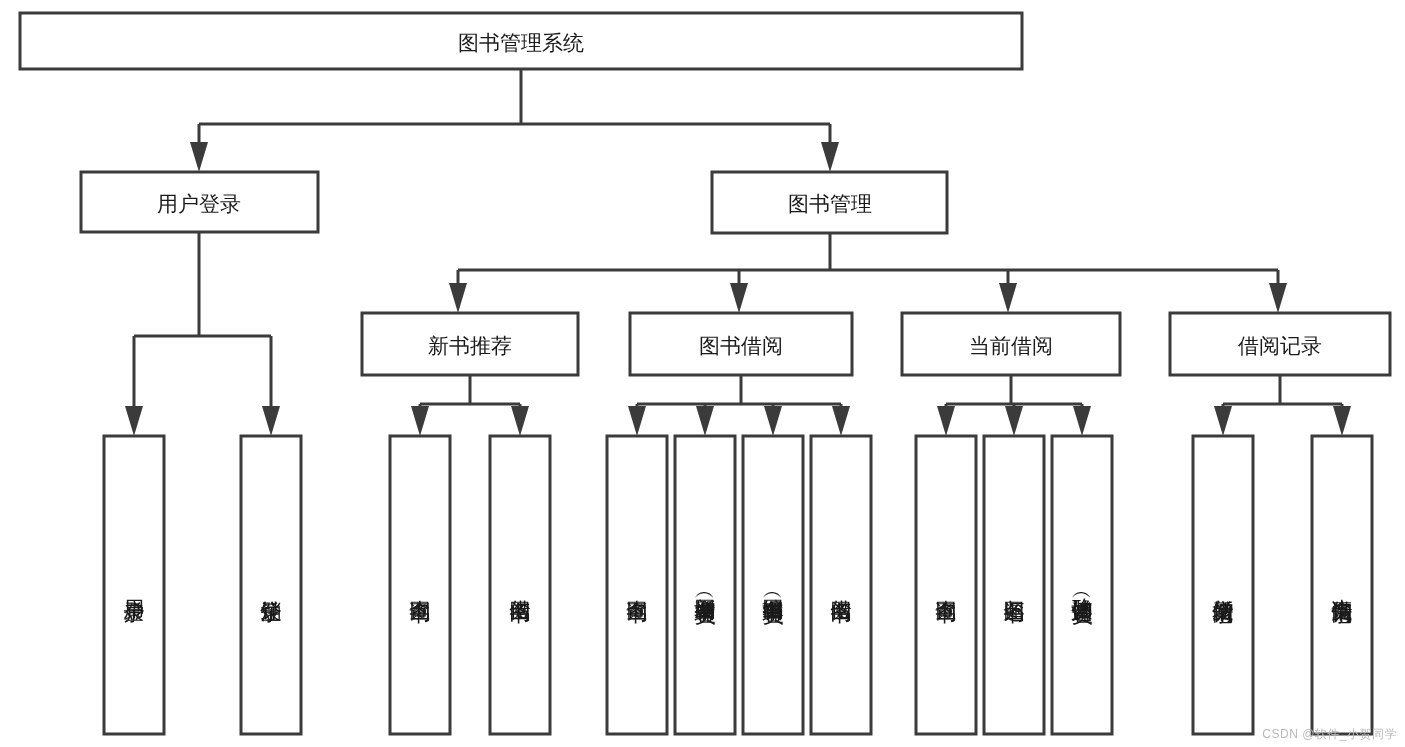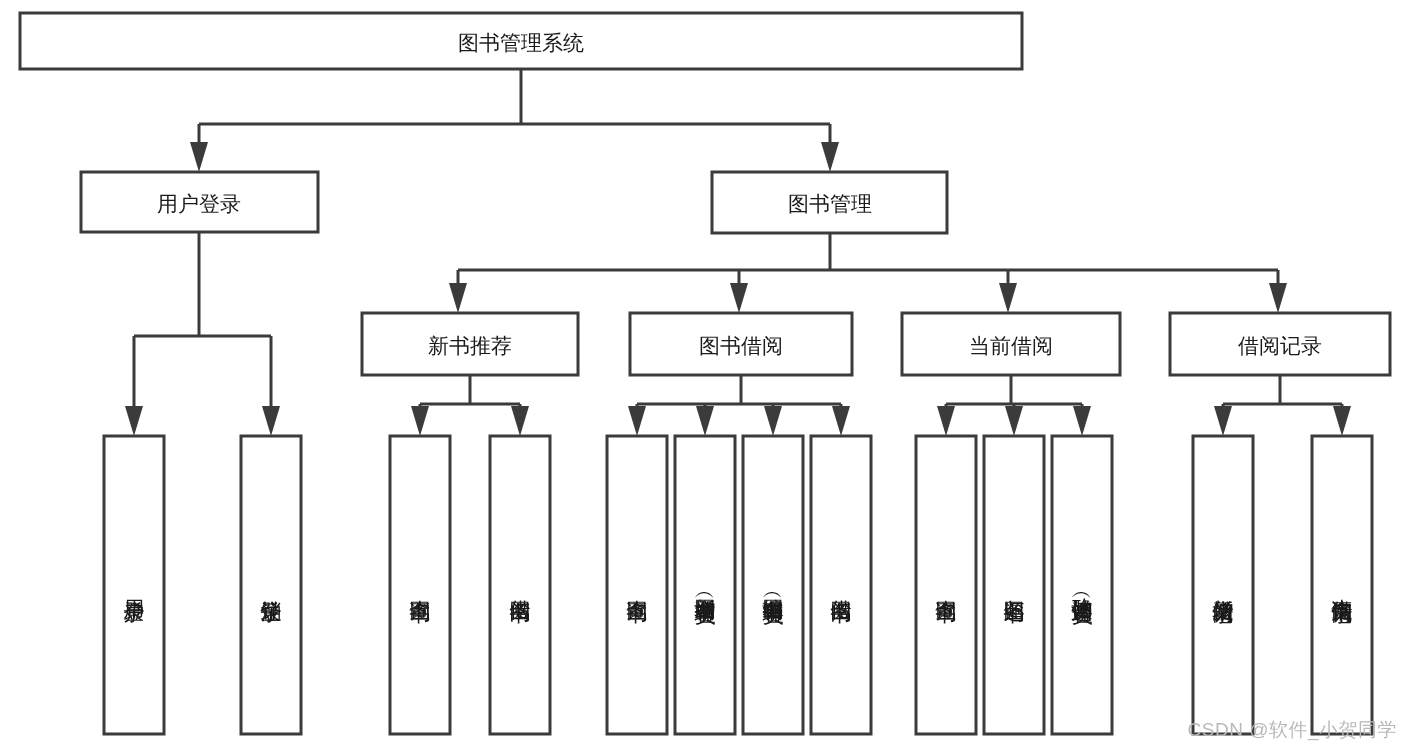--- a/index.html
+++ b/index.html
@@ -63,21 +63,21 @@
     justify-content: center;
     text-align: center;
     white-space: nowrap;
     pointer-events: none;
   }
   #watermark {
     position: absolute;
     right: 8px;
     bottom: 4px;
     font-family: "Liberation Sans", "DejaVu Sans", sans-serif;
-    font-size: 19px;
+    font-size: 12px;
     color: #b9b9b9;
     letter-spacing: 0.5px;
     white-space: nowrap;
   }
 </style>
 </head>
 <body>
 
 <div id="diagram-root">
 

